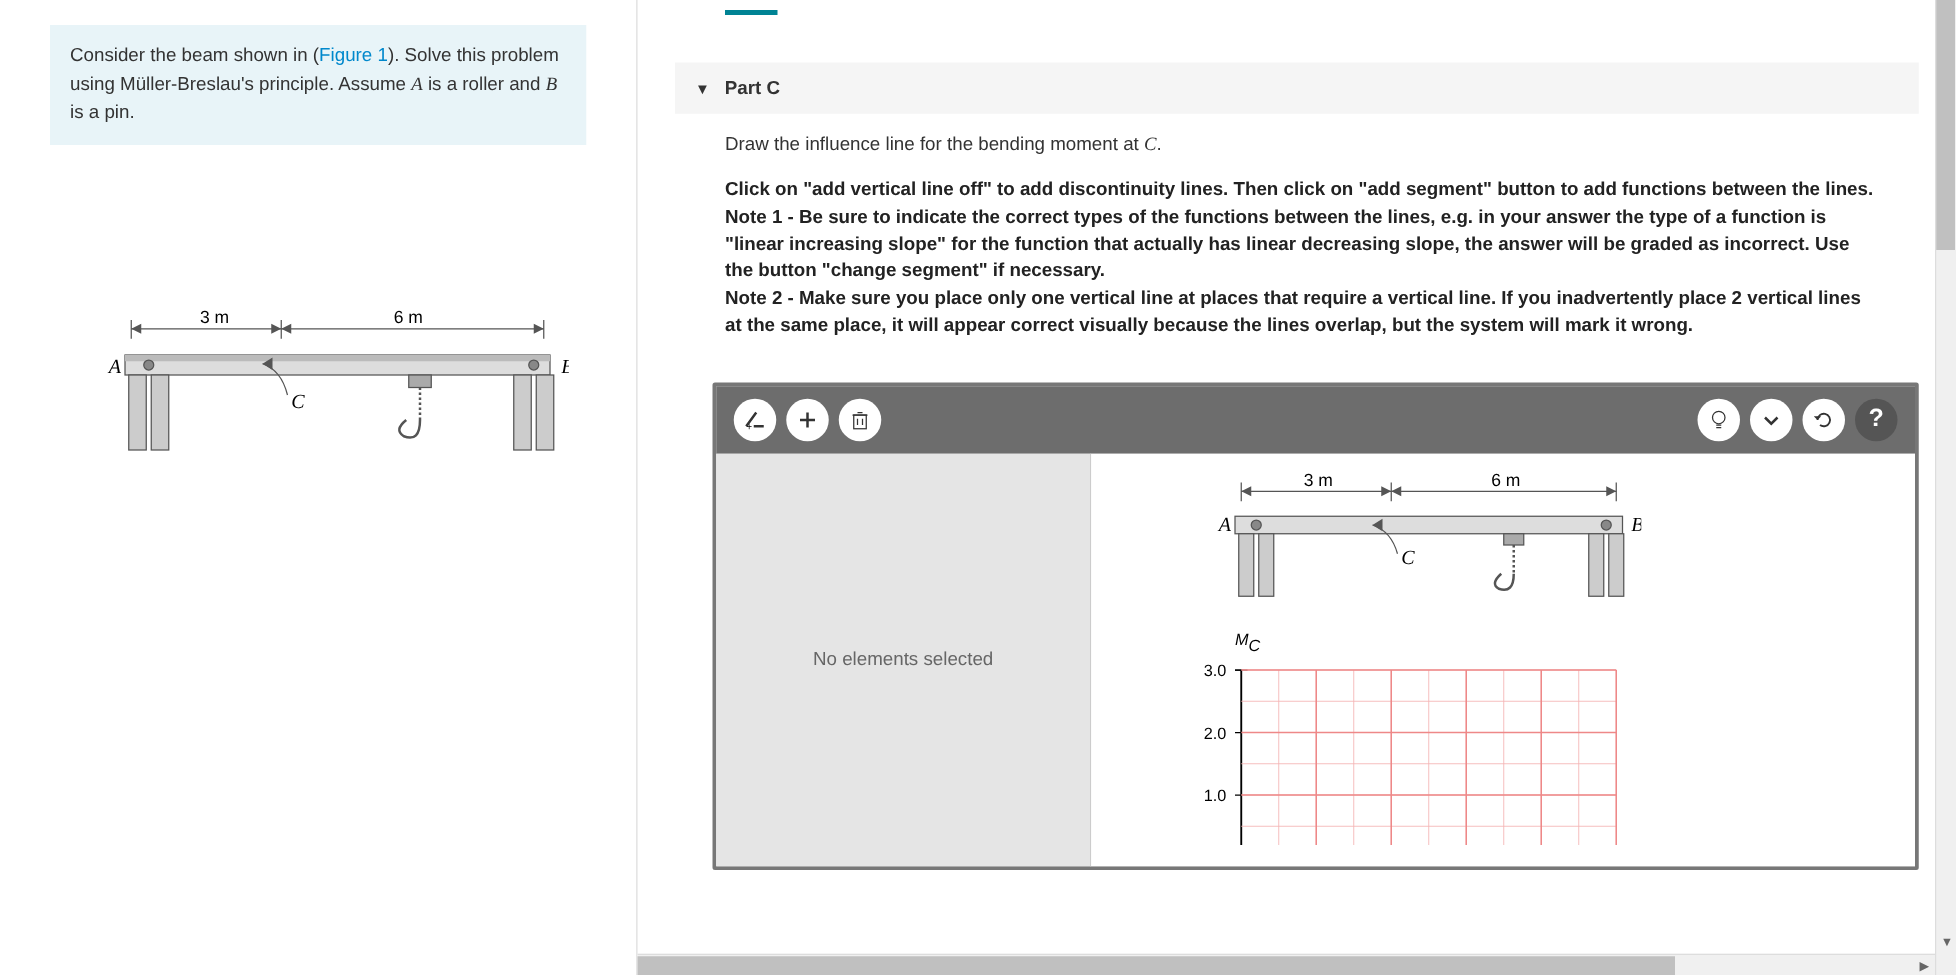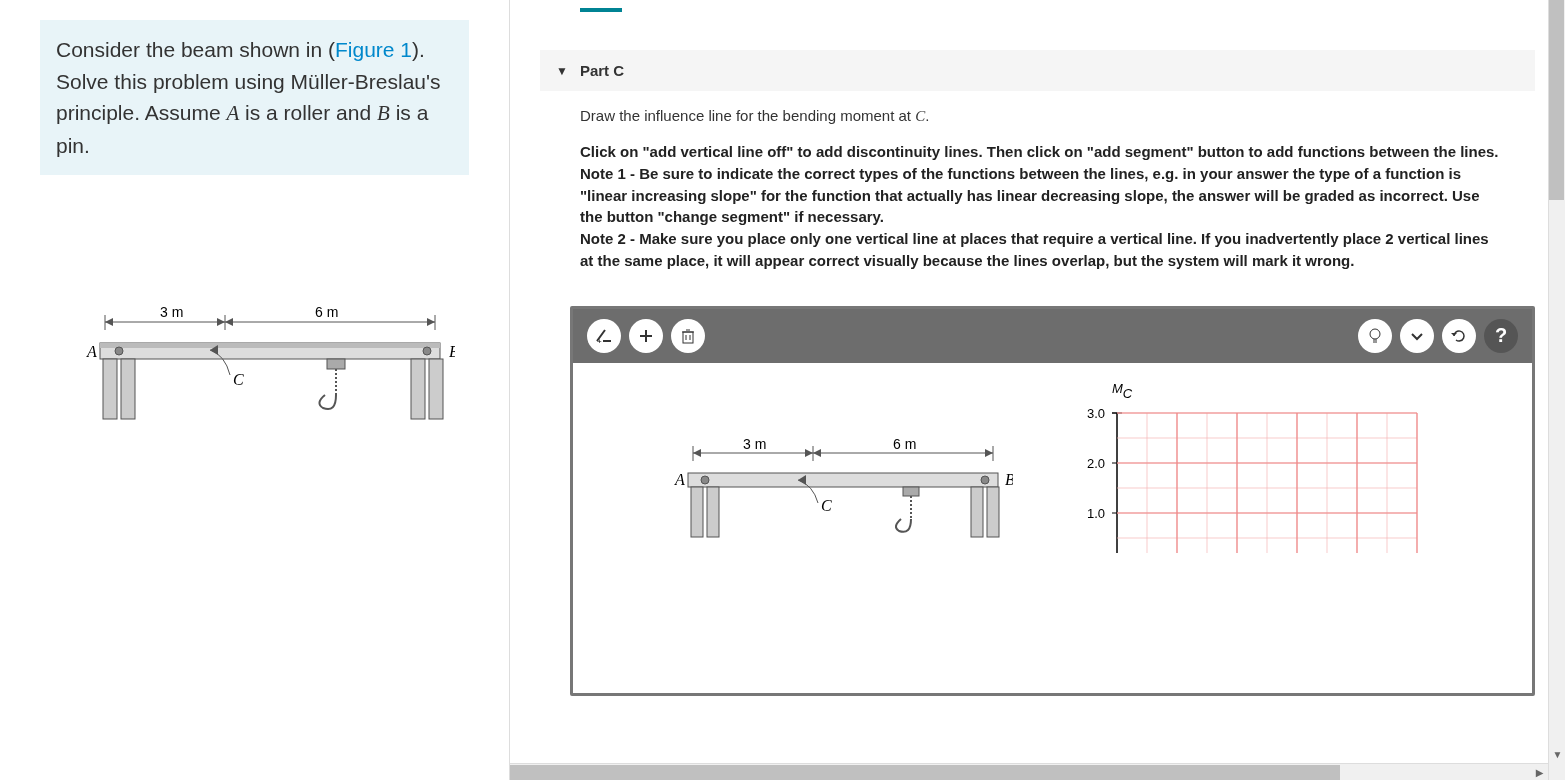--- a/index.html
+++ b/index.html
@@ -1,19 +1,19 @@
 <!DOCTYPE html>
 <html><head>
 <meta charset="utf-8">
 <style>
 * { box-sizing: border-box; margin: 0; padding: 0; }
 body { font-family: Arial, Helvetica, sans-serif; font-size: 14px; color: #333; background: #fff; width: 1565px; height: 780px; overflow: hidden; position: relative; }
 .container { display: flex; height: 100%; }
 .left-panel { width: 510px; padding: 20px 40px; border-right: 1px solid #ddd; height: 100%; }
-.problem-box { background: #e8f4f8; padding: 14px 16px; font-size: 21px; line-height: 1.5; color: #333; margin-bottom: 40px; }
+.problem-box { background: #e8f4f8; padding: 14px 16px; font-size: 15px; line-height: 1.5; color: #333; margin-bottom: 40px; }
 .problem-box .link { color: #0088cc; }
 .problem-box i { font-family: 'Times New Roman', serif; font-style: italic; }
 .figure-header { display: flex; align-items: center; justify-content: space-between; margin-top: 260px; padding-bottom: 10px; border-bottom: 1px solid #ccc; }
 .figure-title { font-weight: bold; font-size: 17px; }
 .figure-nav { display: flex; align-items: center; gap: 8px; }
 .nav-btn { width: 28px; height: 28px; border-radius: 50%; border: 1px solid #ddd; background: #fff; display: flex; align-items: center; justify-content: center; cursor: pointer; color: #999; font-size: 14px; }
 .figure-count { font-size: 14px; color: #333; }
 .figure-img { margin-top: 120px; display: flex; justify-content: center; }
 .right-panel { flex: 1; position: relative; height: 100%; overflow: hidden; }
 .underline-bar { position: absolute; top: 8px; left: 70px; width: 42px; height: 4px; background: #008394; }
@@ -151,20 +151,23 @@
                 <polygon points="4,9 7,6 1,6" fill="#333"></polygon>
               </svg>
           </button>
           <button class="tool-btn" style="background:#555;color:#fff;font-size:20px;font-weight:bold">
             <span>?</span>
           </button>
         </div>
       </div>
 
       <div class="workspace">
+        <div class="ws-left">
+          <span>No elements selected</span>
+        </div>
         <div class="ws-right">
           
           <svg width="420" height="120">
             <line x1="100" y1="13" x2="100" y2="28" stroke="#555"></line>
             <line x1="220" y1="13" x2="220" y2="28" stroke="#555"></line>
             <line x1="400" y1="13" x2="400" y2="28" stroke="#555"></line>
             <line x1="100" y1="20" x2="220" y2="20" stroke="#555"></line>
             <line x1="220" y1="20" x2="400" y2="20" stroke="#555"></line>
             <polygon points="100,20 108,16 108,24" fill="#555"></polygon>
             <polygon points="220,20 212,16 212,24" fill="#555"></polygon>

